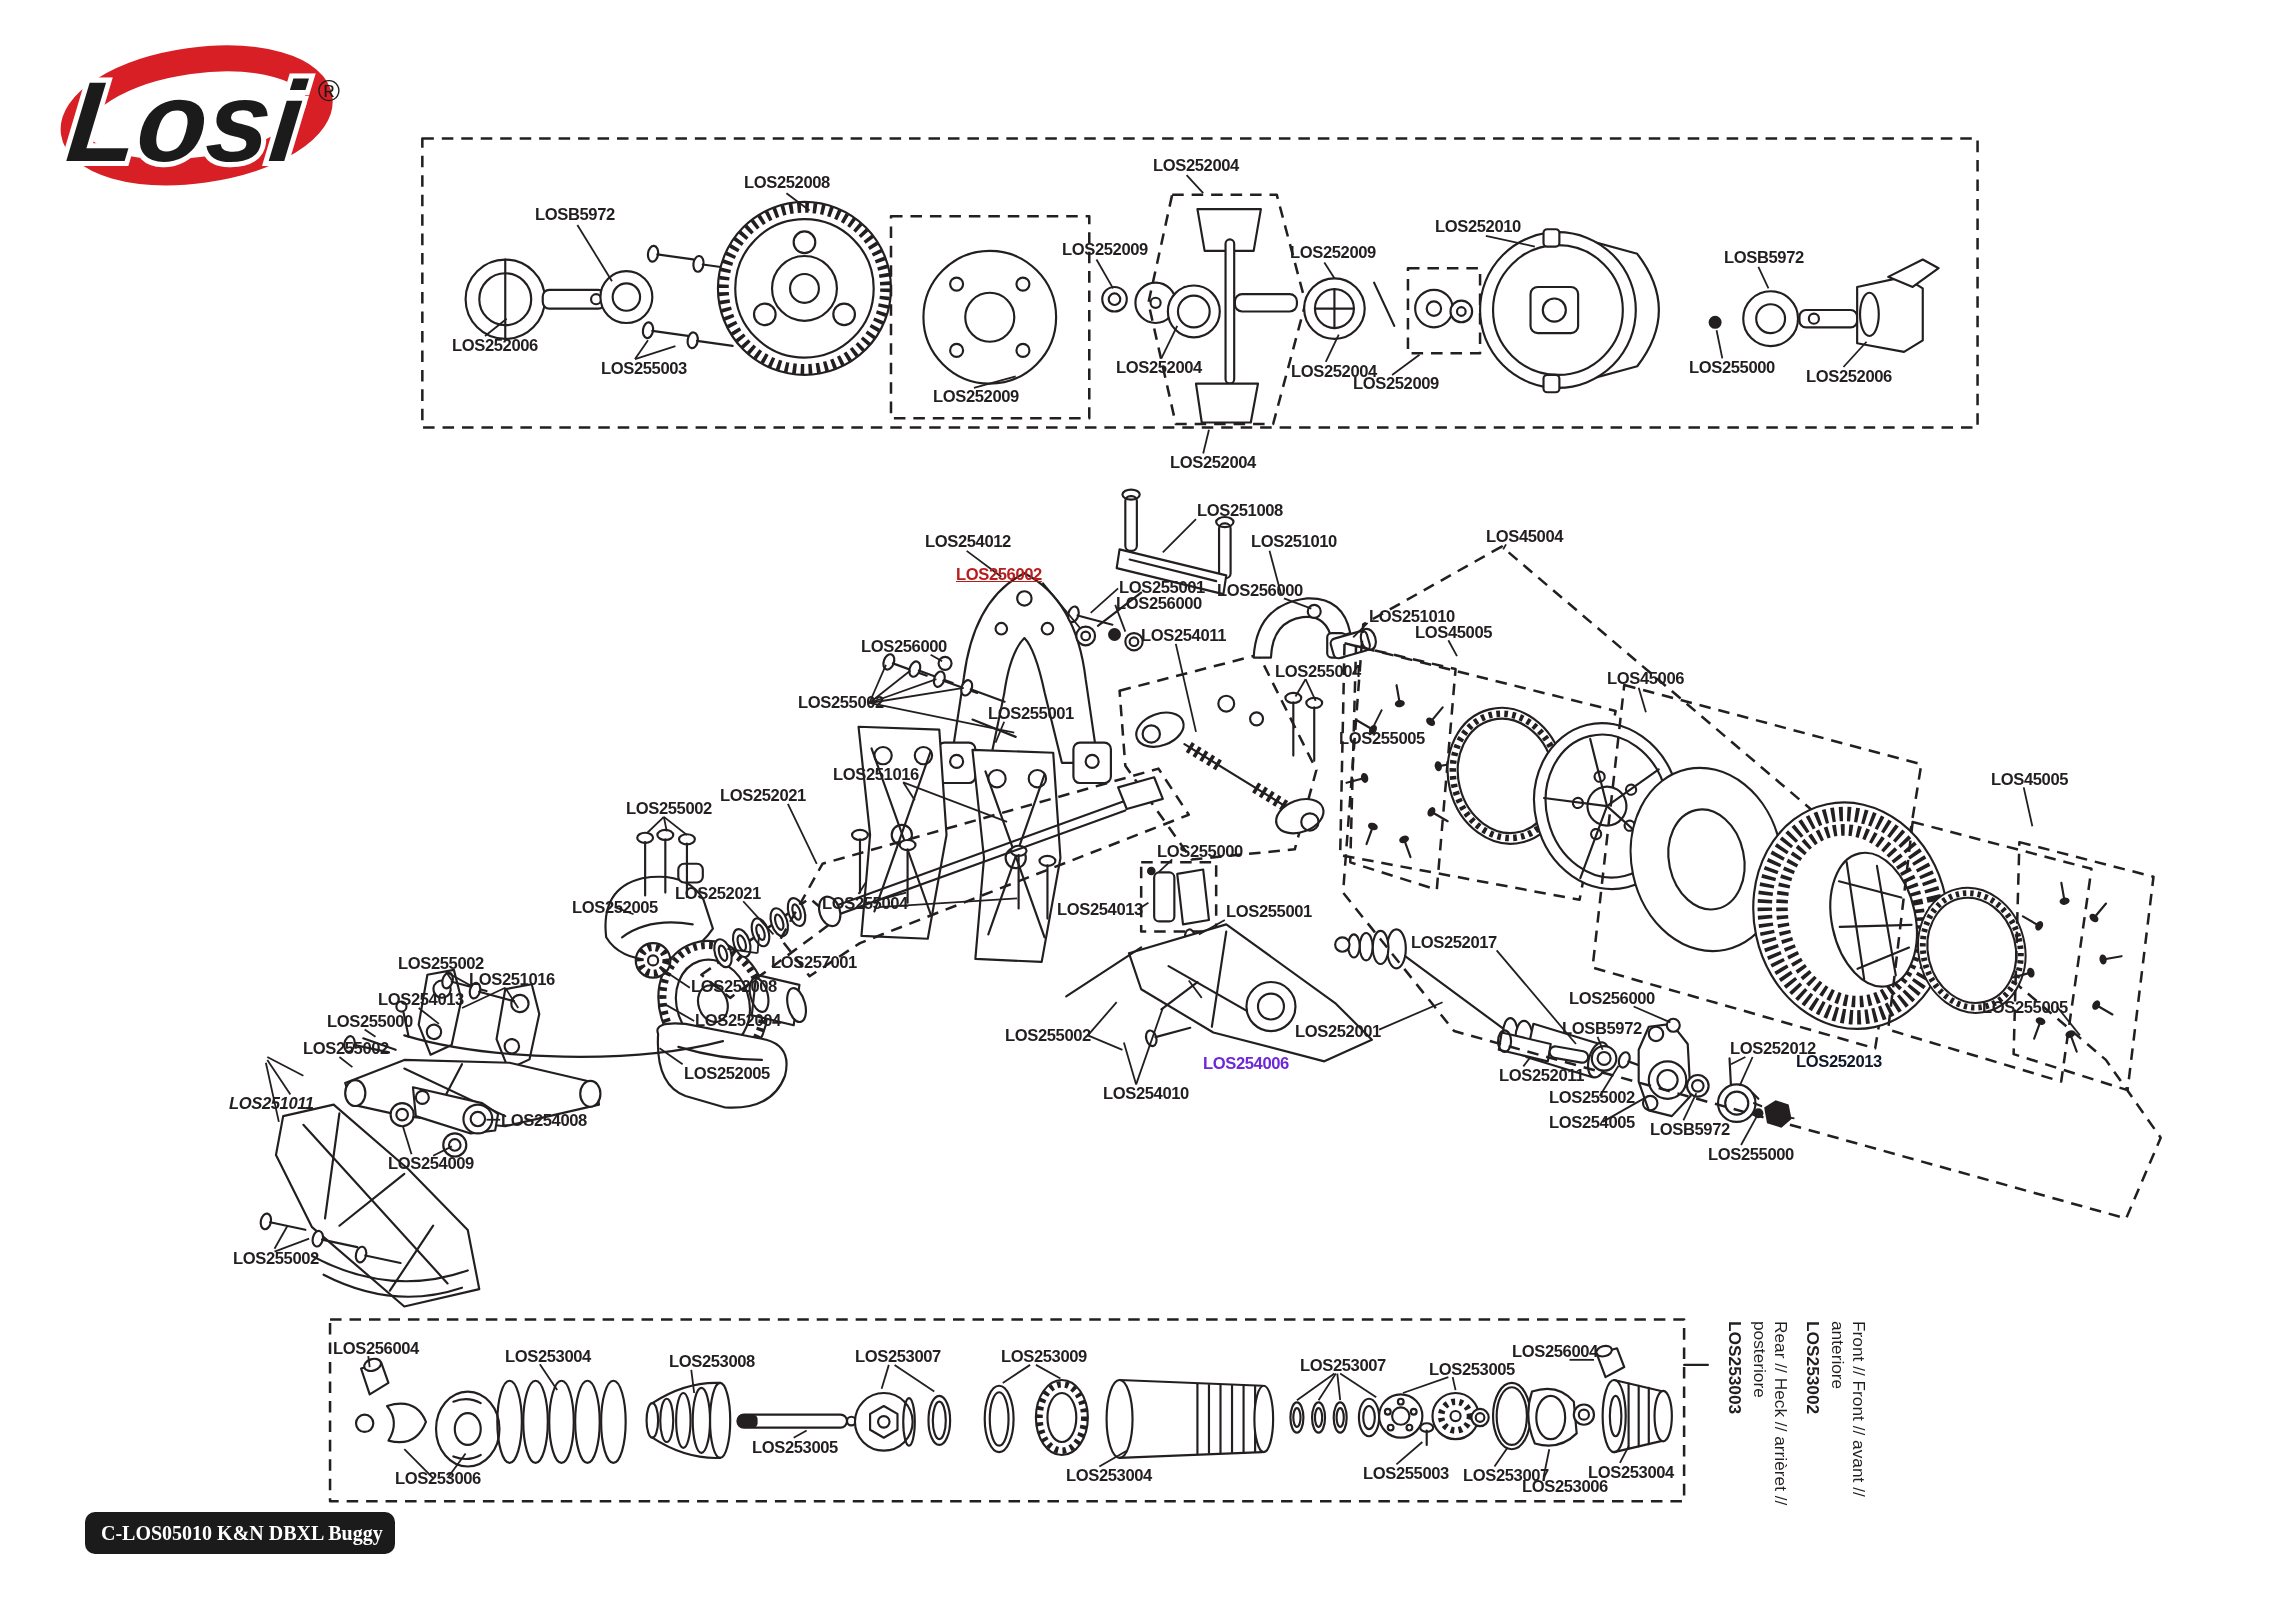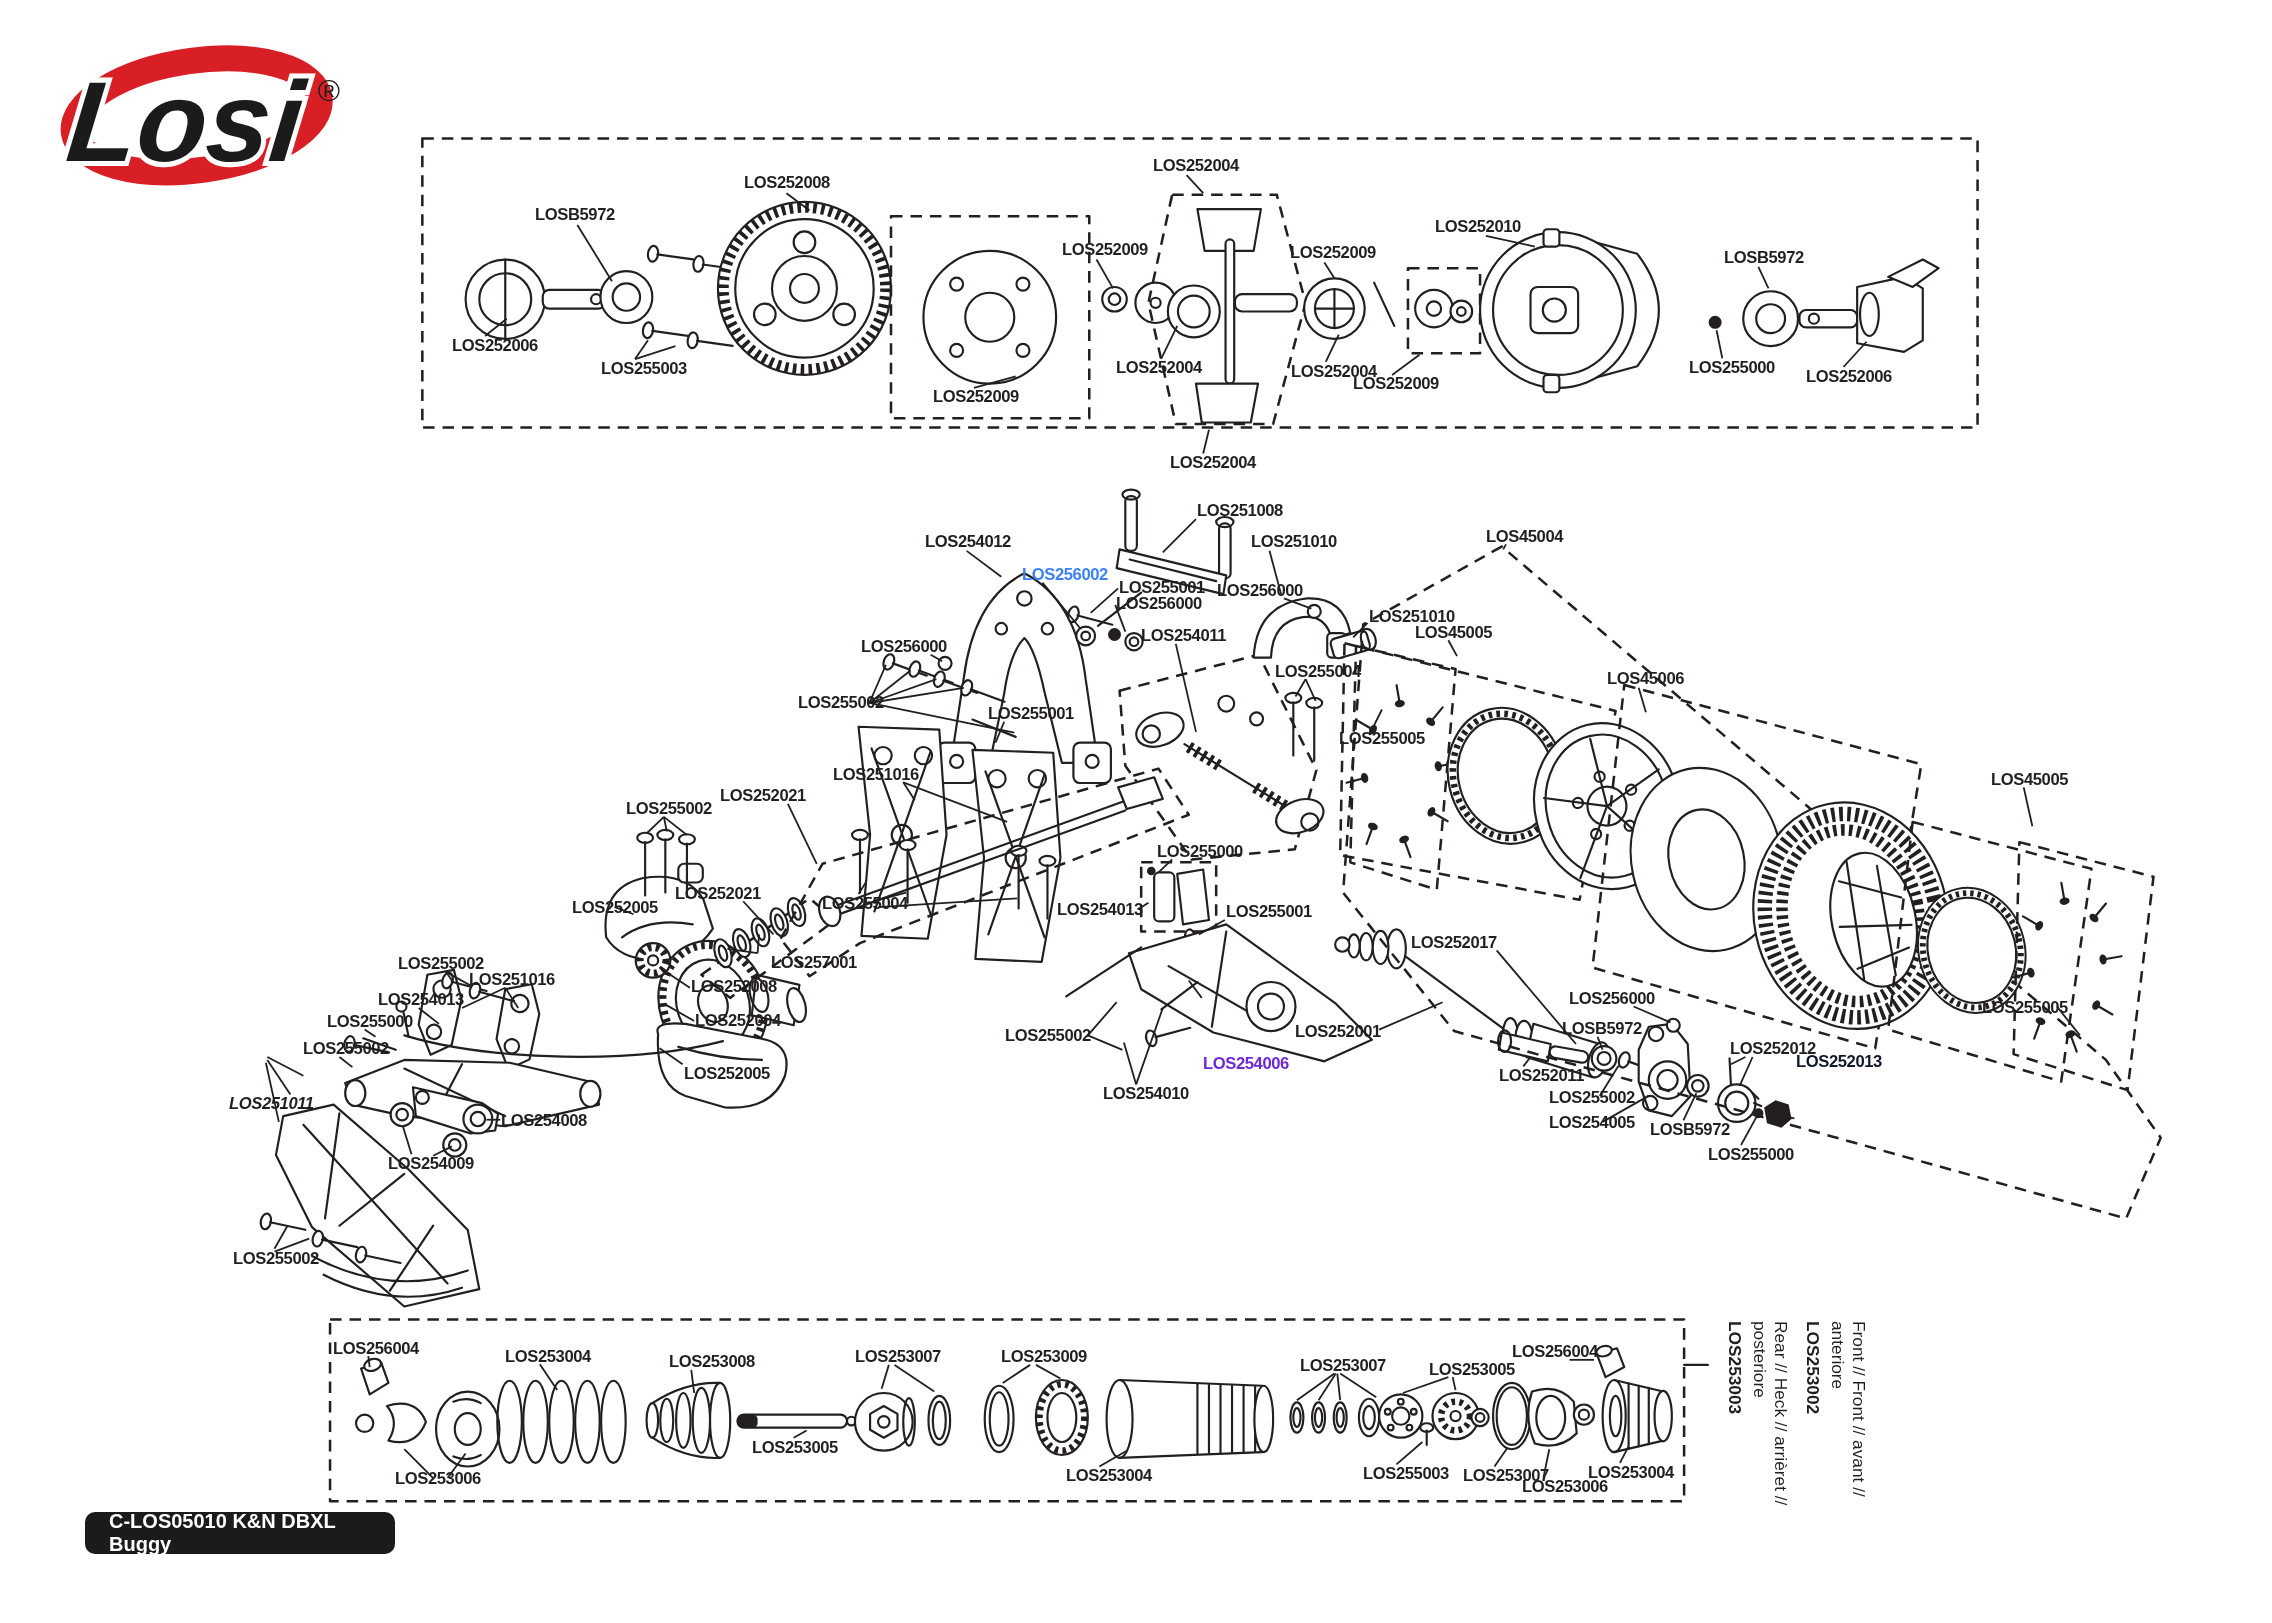--- a/index.html
+++ b/index.html
@@ -14,21 +14,21 @@
   .leader{stroke:#231F20;stroke-width:2.5;}
   #labels{position:absolute;left:0;top:0;width:100%;height:100%;}
   .plabel{position:absolute;font-weight:bold;font-size:16.6px;letter-spacing:-0.4px;
           color:#231F20;white-space:nowrap;line-height:1;}
   .title-badge{position:absolute;left:1908px;top:70px;width:332px;height:52px;
           border:2.9px solid #231F20;border-radius:11.5px;background:#fff;
           display:flex;align-items:center;justify-content:center;
           font-weight:bold;font-size:30px;color:#231F20;letter-spacing:0;}
   .footer-badge{position:absolute;left:85px;top:1512px;width:310px;height:42px;
           background:#1b1b1b;border-radius:10px;display:flex;align-items:center;
-          padding-left:24px;box-sizing:border-box;color:#fff;font-weight:bold;font-size:20px;}
+          padding-left:16px;box-sizing:border-box;color:#fff;font-weight:bold;font-size:20px;font-family:Liberation Serif, serif;}
   .side-notes{position:absolute;left:1869px;top:1321px;transform:rotate(90deg);
           transform-origin:top left;font-size:17.3px;color:#231F20;line-height:1.22;}
   .side-notes .ln{display:block;white-space:nowrap;}
   .side-notes .gap{margin-top:10px;}
   .side-notes .pn{font-weight:bold;margin-top:4.3px;margin-bottom:2.9px;}
 </style>
 </head>
 <body>
 
 <div id="stage">
@@ -701,21 +701,21 @@
       <div class="plabel" style="left: 1290px; top: 245px; color: rgb(35, 31, 32);">LOS252009</div>
       <div class="plabel" style="left: 1291px; top: 364px; color: rgb(35, 31, 32);">LOS252004</div>
       <div class="plabel" style="left: 1353px; top: 376px; color: rgb(35, 31, 32);">LOS252009</div>
       <div class="plabel" style="left: 1435px; top: 219px; color: rgb(35, 31, 32);">LOS252010</div>
       <div class="plabel" style="left: 1724px; top: 250px; color: rgb(35, 31, 32);">LOSB5972</div>
       <div class="plabel" style="left: 1689px; top: 360px; color: rgb(35, 31, 32);">LOS255000</div>
       <div class="plabel" style="left: 1806px; top: 369px; color: rgb(35, 31, 32);">LOS252006</div>
       <div class="plabel" style="left: 1170px; top: 455px; color: rgb(35, 31, 32);">LOS252004</div>
       <div class="plabel" style="left: 925px; top: 534px; color: rgb(35, 31, 32);">LOS254012</div>
       <div class="plabel" style="left: 1197px; top: 503px; color: rgb(35, 31, 32);">LOS251008</div>
-      <div class="plabel" style="left: 1022px; top: 567px; color: #3b82f6;">LOS256002</div>
+      <div class="plabel" style="left: 956px; top: 567px; color: #b91c1c; text-decoration: underline;">LOS256002</div>
       <div class="plabel" style="left: 1119px; top: 580px; color: rgb(35, 31, 32);">LOS255001</div>
       <div class="plabel" style="left: 1116px; top: 596px; color: rgb(35, 31, 32);">LOS256000</div>
       <div class="plabel" style="left: 1251px; top: 534px; color: rgb(35, 31, 32);">LOS251010</div>
       <div class="plabel" style="left: 1217px; top: 583px; color: rgb(35, 31, 32);">LOS256000</div>
       <div class="plabel" style="left: 1369px; top: 609px; color: rgb(35, 31, 32);">LOS251010</div>
       <div class="plabel" style="left: 1141px; top: 628px; color: rgb(35, 31, 32);">LOS254011</div>
       <div class="plabel" style="left: 1275px; top: 664px; color: rgb(35, 31, 32);">LOS255004</div>
       <div class="plabel" style="left: 1486px; top: 529px; color: rgb(35, 31, 32);">LOS45004</div>
       <div class="plabel" style="left: 1415px; top: 625px; color: rgb(35, 31, 32);">LOS45005</div>
       <div class="plabel" style="left: 1339px; top: 731px; color: rgb(35, 31, 32);">LOS255005</div>

